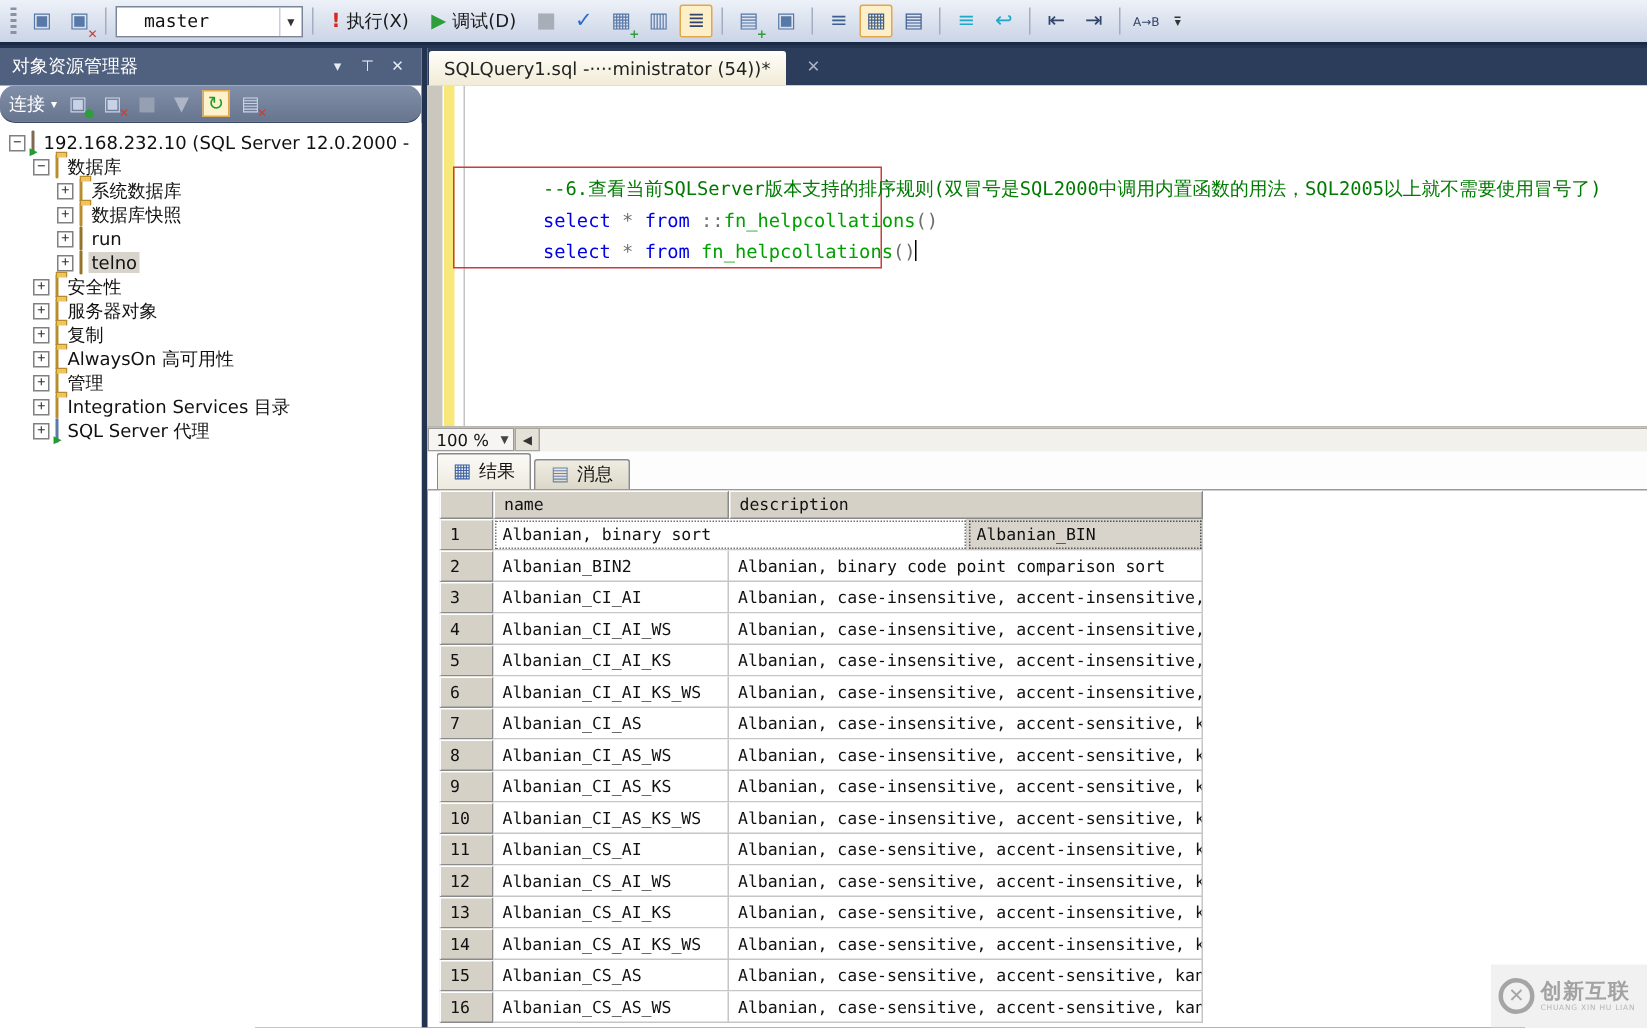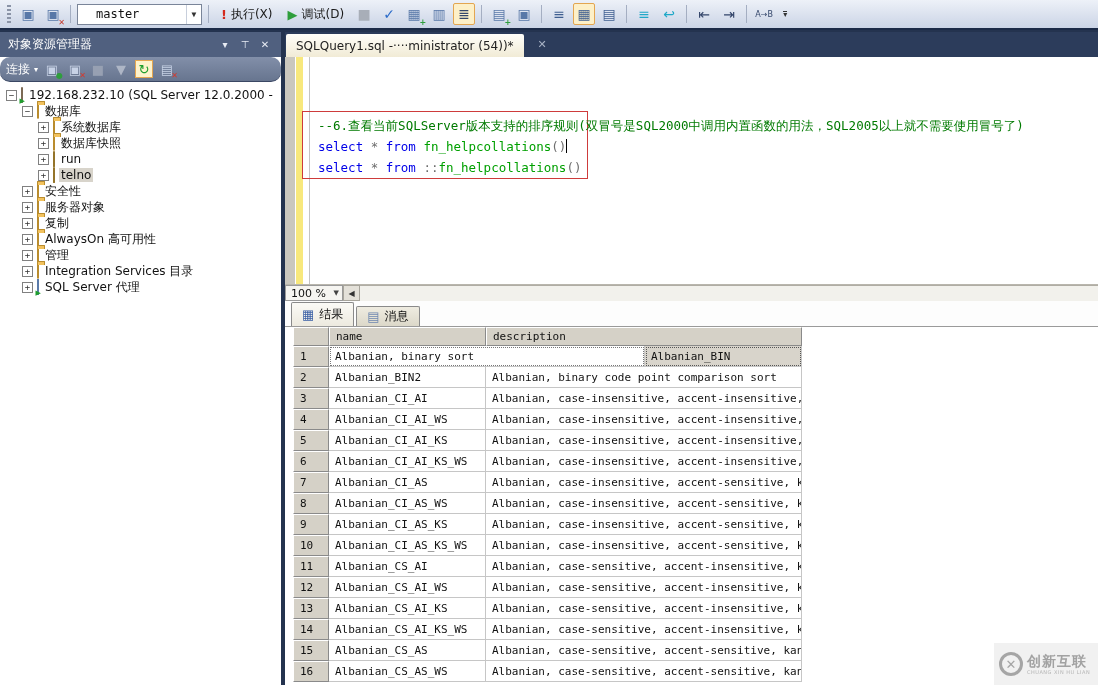--- a/index.html
+++ b/index.html
@@ -81,21 +81,21 @@
   .tab-close{ color:#A7B1C4; font-size:11px; margin-left:14px; align-self:center; }
 
   #editor{ position:absolute; left:0; top:25px; right:0; height:227px; background:#FFF; overflow:hidden; }
   #editor .margin-gray{ position:absolute; left:0; top:0; bottom:0; width:10px; background:#CAC7BE; }
   #editor .margin-yellow{ position:absolute; left:11px; top:0; bottom:0; width:7px; background:#F8E87C; }
   #editor .fold-line{ position:absolute; left:24px; top:0; bottom:0; width:1px; background:#C4C4C4; }
   #annotation-box{ position:absolute; left:17px; top:54px; width:286px; height:68px;
     border:1px solid #CE3B3B; }
   #code{ position:absolute; left:33px; top:58px; right:0;
     font-family:"DejaVu Sans Mono","Liberation Mono",monospace; font-size:12.5px; }
-  .code-line{ height:21px; line-height:21px; white-space:pre; }
+  .code-line{ height:21px; line-height:21px; white-space:pre;margin-left:44px; }
   .tok-comment{ color:#007A00; }
   .tok-kw{ color:#0000E8; }
   .tok-op{ color:#6E6E6E; }
   .tok-fn{ color:#00A000; }
   .tok-plain{ color:#111; }
   .caret{ display:inline-block; width:1px; height:14px; background:#000; vertical-align:-2px; }
 
   #scroll-row{ position:absolute; left:0; top:252px; right:0; height:17px; display:flex;
     align-items:stretch; background:#E9E7E0; border-top:1px solid #B9B6AD; }
   #zoom-combo{ width:58px; background:#F6F5F1; border:1px solid #9A9A9A; display:flex;
@@ -284,22 +284,22 @@
       <span class="tab-close">✕</span>
     </div>
 
     <div id="editor">
       <div class="margin-gray"></div>
       <div class="margin-yellow"></div>
       <div class="fold-line"></div>
       <div id="annotation-box"></div>
       <div id="code">
           <div class="code-line"><span class="tok-comment">--6.查看当前SQLServer版本支持的排序规则(双冒号是SQL2000中调用内置函数的用法，SQL2005以上就不需要使用冒号了)</span></div>
+          <div class="code-line"><span class="tok-kw">select</span><span class="tok-plain"> </span><span class="tok-op">*</span><span class="tok-plain"> </span><span class="tok-kw">from</span><span class="tok-plain"> </span><span class="tok-op">::</span><span class="tok-fn">fn_helpcollations</span><span class="tok-op">()</span></div>
           <div class="code-line"><span class="tok-kw">select</span><span class="tok-plain"> </span><span class="tok-op">*</span><span class="tok-plain"> </span><span class="tok-kw">from</span><span class="tok-plain"> </span><span class="tok-fn">fn_helpcollations</span><span class="tok-op">()</span><span class="caret"></span></div>
-          <div class="code-line"><span class="tok-kw">select</span><span class="tok-plain"> </span><span class="tok-op">*</span><span class="tok-plain"> </span><span class="tok-kw">from</span><span class="tok-plain"> </span><span class="tok-op">::</span><span class="tok-fn">fn_helpcollations</span><span class="tok-op">()</span></div>
         </div>
     </div>
 
     <div id="scroll-row">
       <div id="zoom-combo">
         <span>100 %</span>
         <span class="arr">▼</span>
       </div>
       <div id="hscroll-left">◀</div>
       <div id="hscroll-track"></div>

